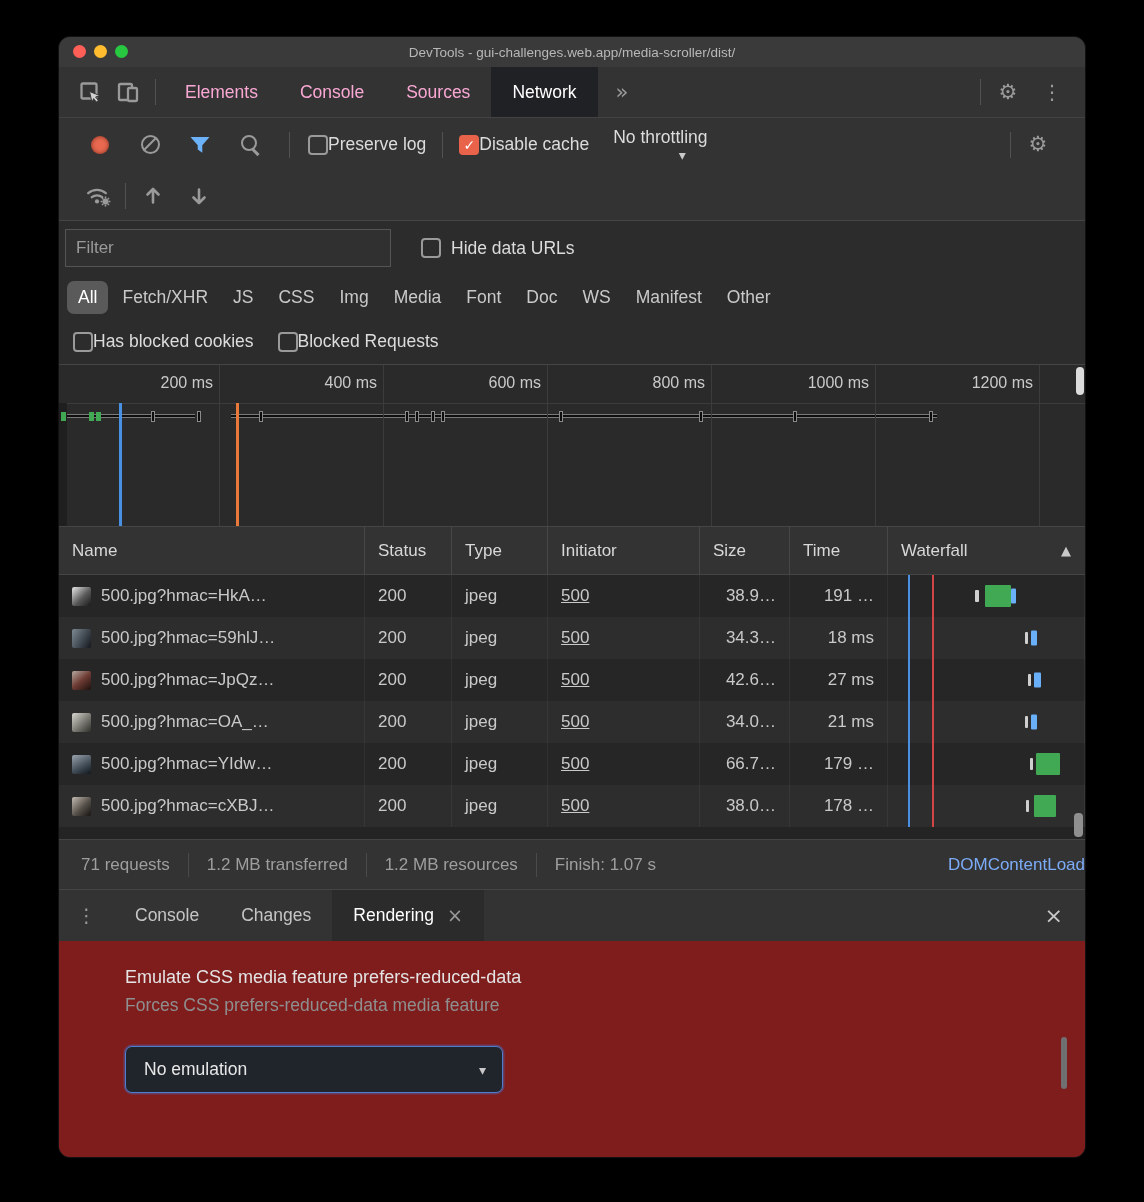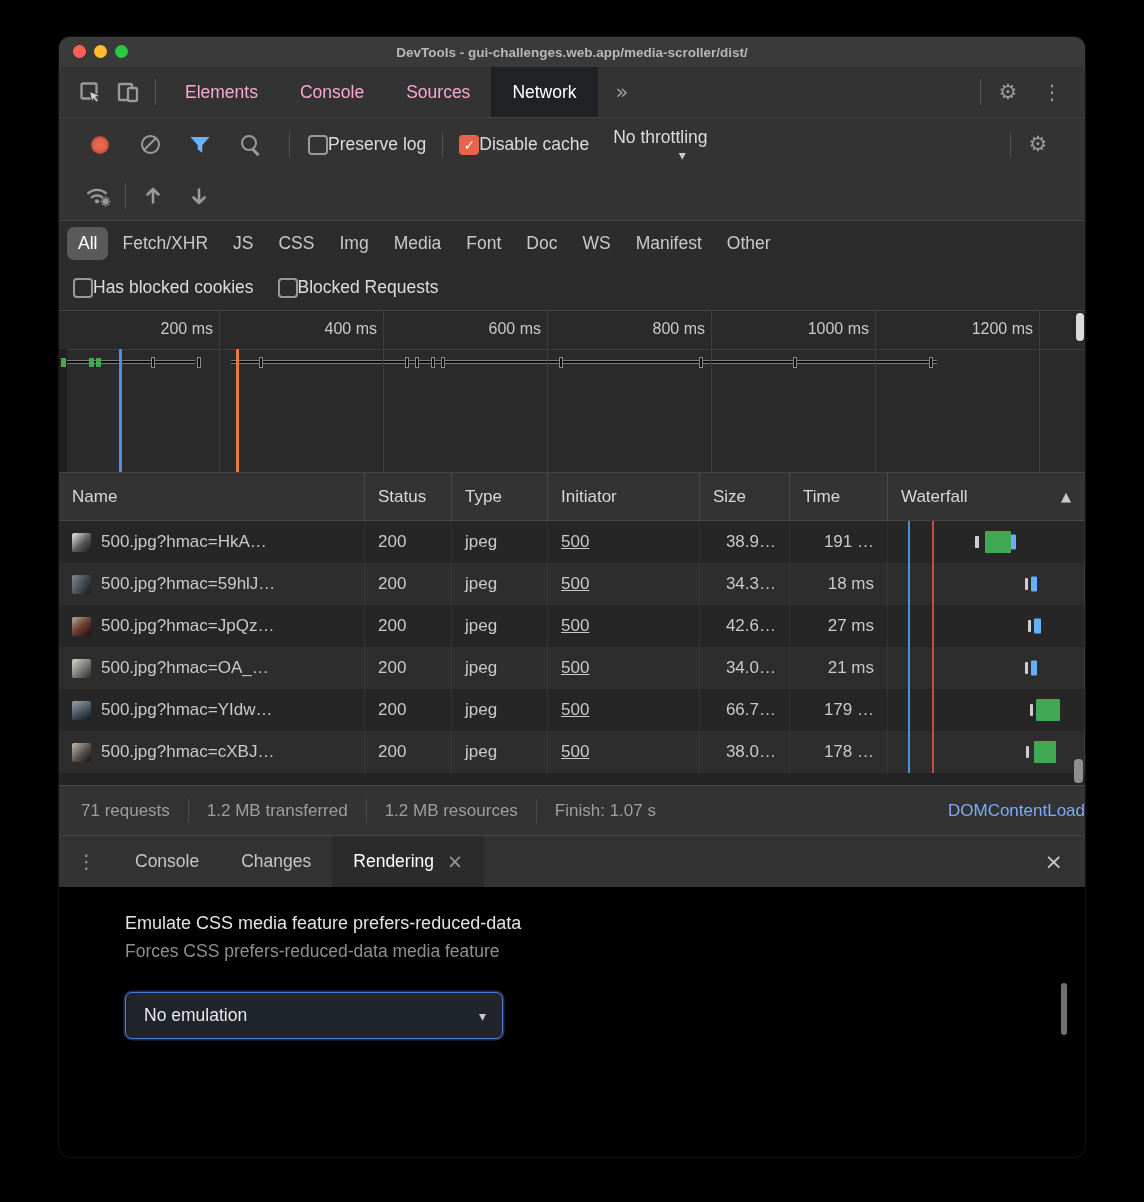--- a/index.html
+++ b/index.html
@@ -7,21 +7,21 @@
   body{background:#000;font-family:"Liberation Sans","DejaVu Sans",sans-serif;position:relative;overflow:hidden;}
 
   .window{position:absolute;left:58px;top:36px;width:1028px;height:1122px;background:#242424;
     border-radius:12px;overflow:hidden;display:flex;flex-direction:column;border:1px solid #111;}
 
   
   .titlebar{height:30px;background:#3a3a3b;display:flex;align-items:center;justify-content:center;position:relative;flex:none;}
   .traffic{position:absolute;left:14px;top:8px;display:flex;gap:8px;}
   .tl{width:13px;height:13px;border-radius:50%;}
   .tl.red{background:#ff5f57}.tl.yellow{background:#febc2e}.tl.green{background:#28c840}
-  .title-text{font-size:13.5px;font-weight:bold;color:#b8b8b8;}
+  .title-text{font-size:13.5px;font-weight:normal;color:#b8b8b8;}
 
   
   .tabbar{height:50px;background:#333;display:flex;align-items:center;flex:none;padding-left:12px;}
   .icon-btn{display:flex;align-items:center;justify-content:center;width:38px;height:38px;flex:none;}
   .vsep{width:1px;height:26px;background:#525252;margin:0 8px;flex:none;}
   .main-tab{padding:0 21px;height:50px;display:flex;align-items:center;font-size:17.5px;color:#f9a8d4;}
   .main-tab.active{background:#202124;color:#fff;}
   .overflow-chevron{font-size:21px;color:#c5c5c5;padding:0 18px;}
   .tabbar-right{margin-left:auto;display:flex;align-items:center;padding-right:8px;}
   .glyph{color:#9a9a9a;font-family:"DejaVu Sans",sans-serif;line-height:1;}
@@ -112,21 +112,21 @@
   .sum-sep{width:1px;height:24px;background:#4a4a4a;flex:none;}
   .sum-dcl{margin-left:auto;color:var(--accent-blue);white-space:nowrap;padding-left:18px;}
 
   
   .drawer-tabs{height:52px;background:#333;border-top:1px solid #454545;display:flex;align-items:center;flex:none;}
   .drawer-kebab{padding:0 18px;font-size:19px;color:#9a9a9a;}
   .drawer-tab{padding:0 21px;height:52px;display:flex;align-items:center;gap:13px;font-size:17.5px;color:#c5c5c5;}
   .drawer-tab.active{background:#2b2b2b;color:#fff;}
   .tab-close{color:#9a9a9a;font-size:19px;}
   .drawer-close{margin-left:auto;padding:0 22px;font-size:22px;color:#c9c9c9;}
-  .drawer-body{flex:1;background:#000000;position:relative;padding:26px 0 8px 66px;}
+  .drawer-body{flex:1;background:#7f1d1d;position:relative;padding:26px 0 8px 66px;}
   .panel-title{font-size:18px;color:#e4e4e4;}
   .panel-sub{font-size:17.5px;color:#8f8f8f;margin-top:7px;}
   .emu-select{margin-top:30px;width:378px;height:47px;background:#20242b;border:1px solid #4d7dd1;
     box-shadow:0 0 0 1.5px rgba(70,110,190,.4);border-radius:7px;display:flex;align-items:center;
     justify-content:space-between;padding:0 16px 0 18px;font-size:17.5px;color:#e8e8e8;}
   .select-caret{font-size:14px;color:#c9c9c9;}
   .drawer-scroll{position:absolute;right:18px;top:96px;width:6px;height:52px;background:#707070;border-radius:3px;}
 
   svg .stroke{stroke:#9a9a9a;fill:none;stroke-width:2.3;stroke-linecap:round;stroke-linejoin:round;}
   svg .fillg{fill:#9a9a9a;}
@@ -227,20 +227,27 @@
           <path class="stroke" d="M12 18.5 V5 M12 5 l-5.5 5.5 M12 5 l5.5 5.5" style="stroke-width:2.6"></path>
         </svg>
     </span>
     <span class="icon-btn" style="margin-left:8px;">
       <svg width="24" height="24" viewBox="0 0 24 24">
           <path class="stroke" d="M12 5.5 V19 M12 19 l-5.5 -5.5 M12 19 l5.5 -5.5" style="stroke-width:2.6"></path>
         </svg>
     </span>
   </div>
 
+  <div class="filter-row">
+    <input class="filter-input" placeholder="Filter" style="">
+    <div class="hide-data checkbox-group">
+      <span class="cb"></span>
+      <span class="cb-label">Hide data URLs</span>
+    </div>
+  </div>
 
   <div class="pill-row">
       <div class="pill active">All</div>
       <div class="pill">Fetch/XHR</div>
       <div class="pill">JS</div>
       <div class="pill">CSS</div>
       <div class="pill">Img</div>
       <div class="pill">Media</div>
       <div class="pill">Font</div>
       <div class="pill">Doc</div>

